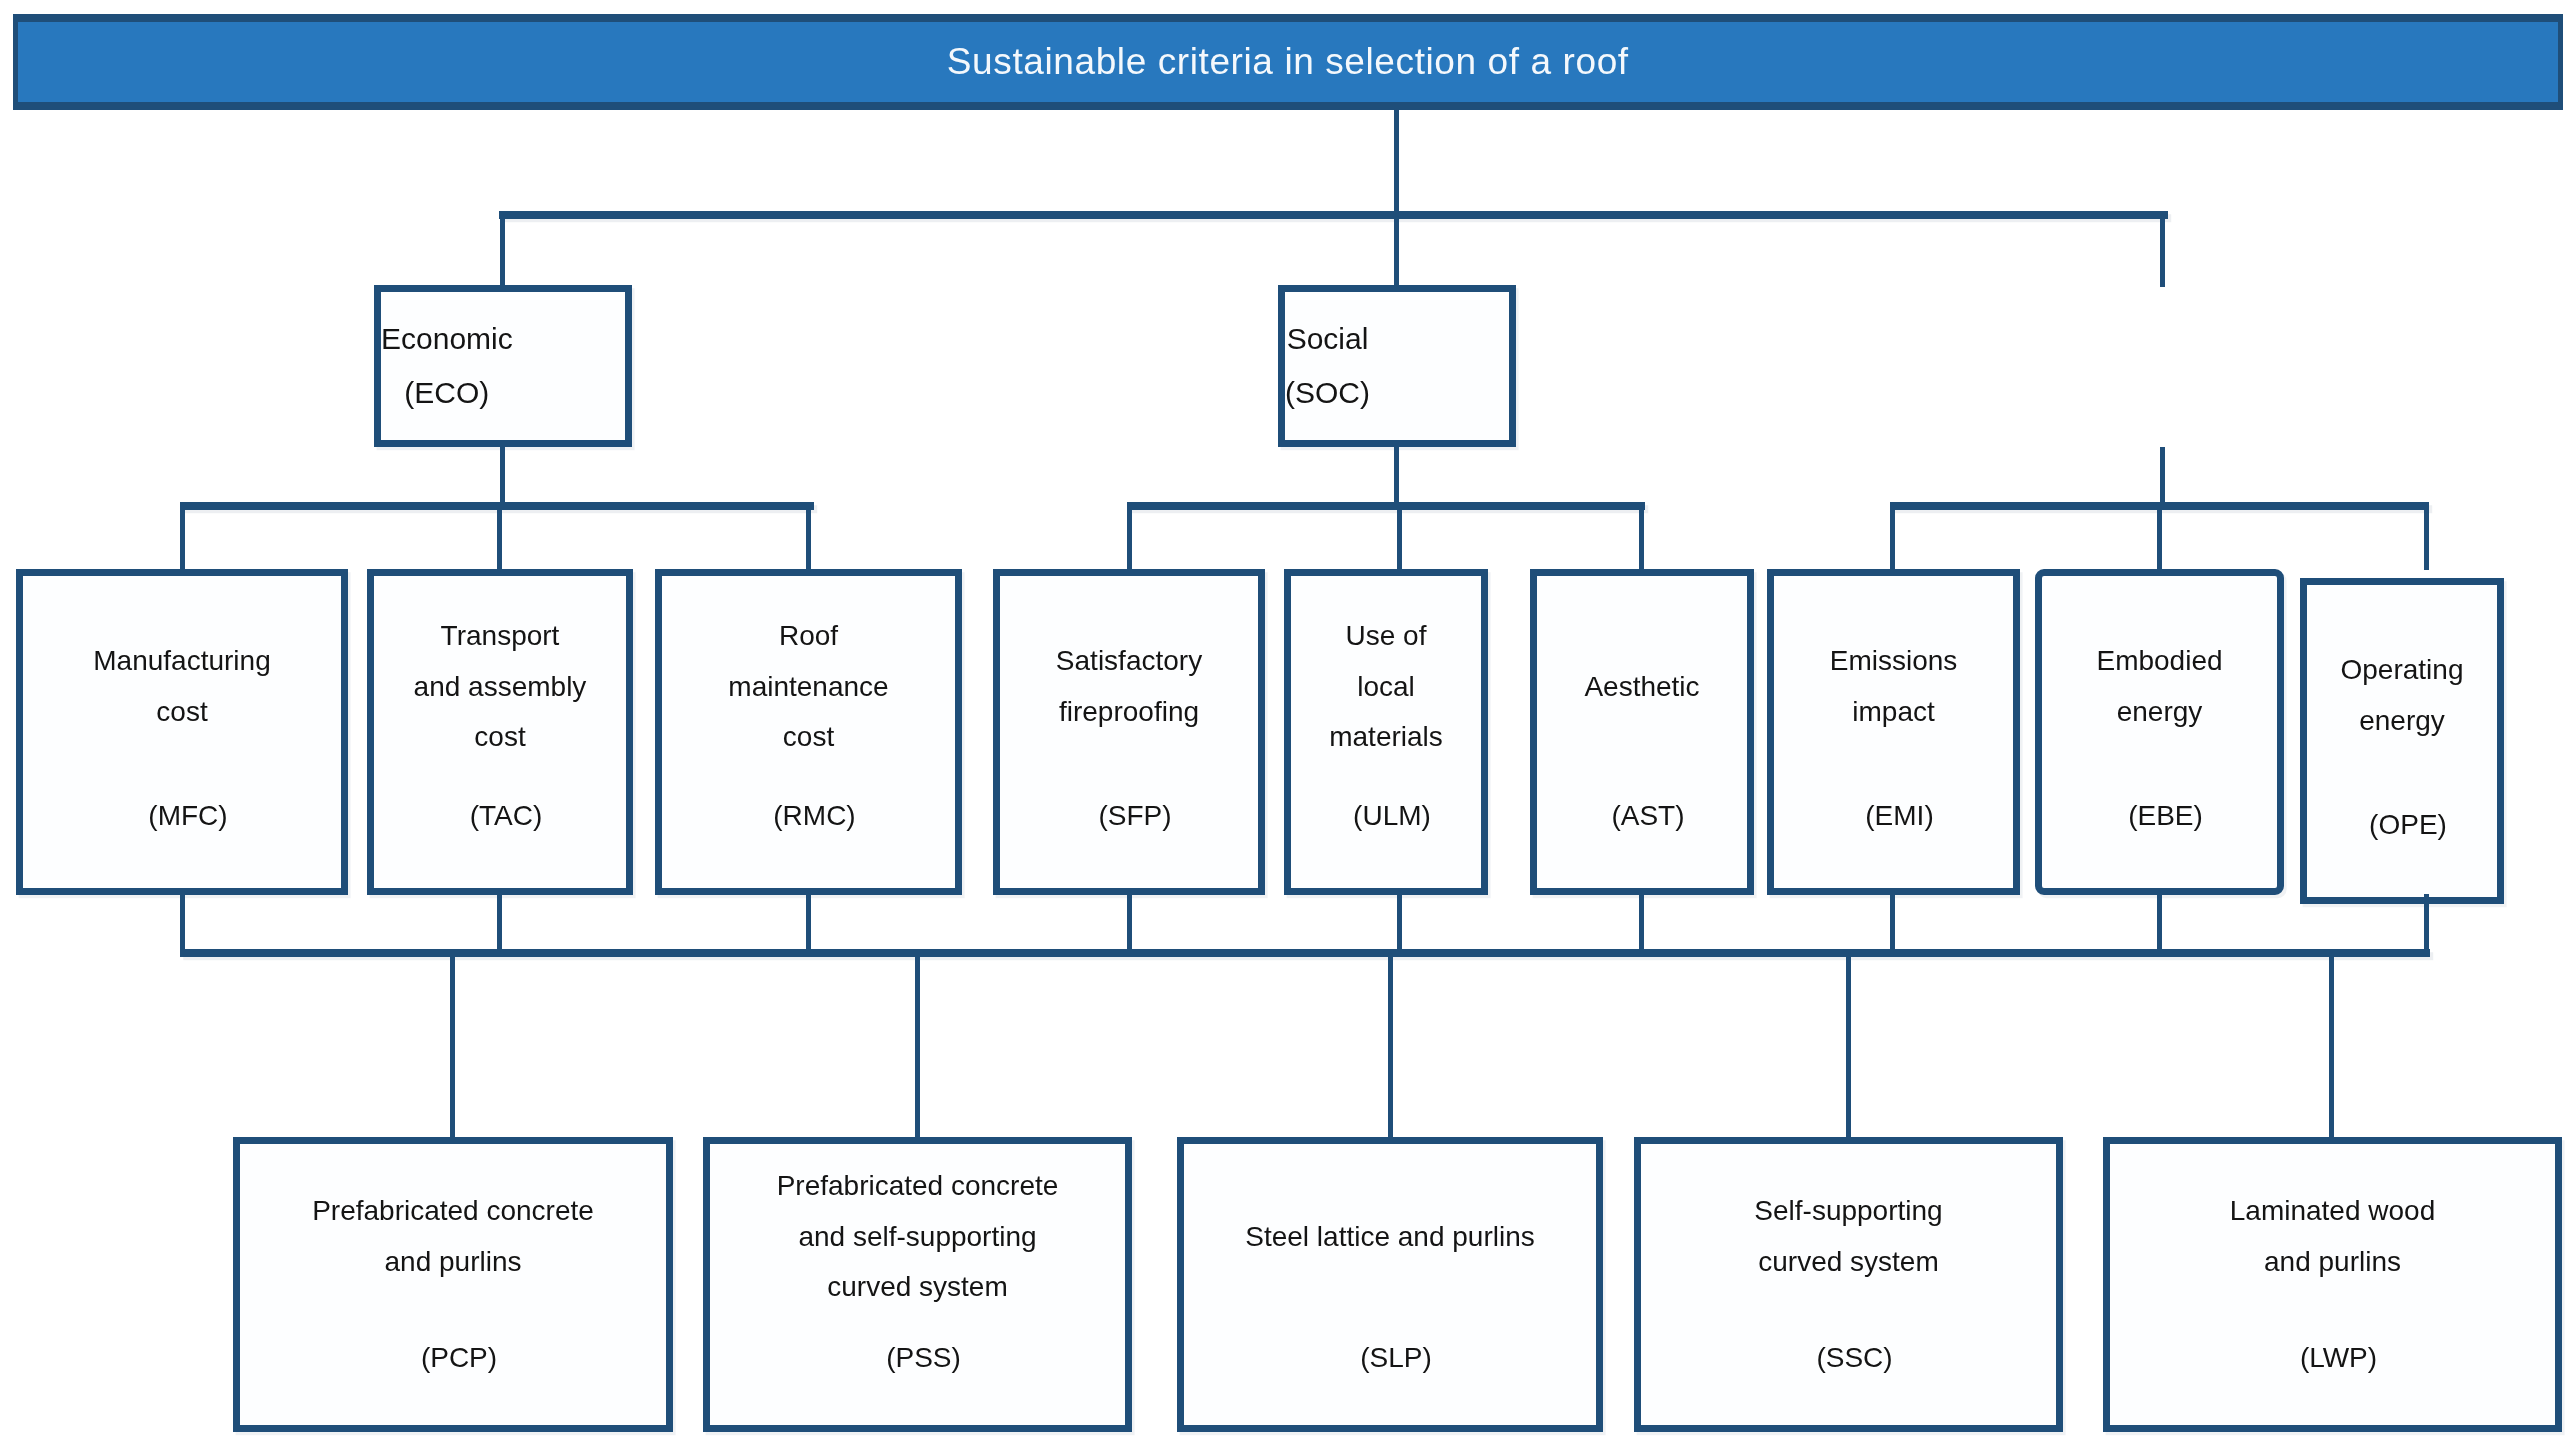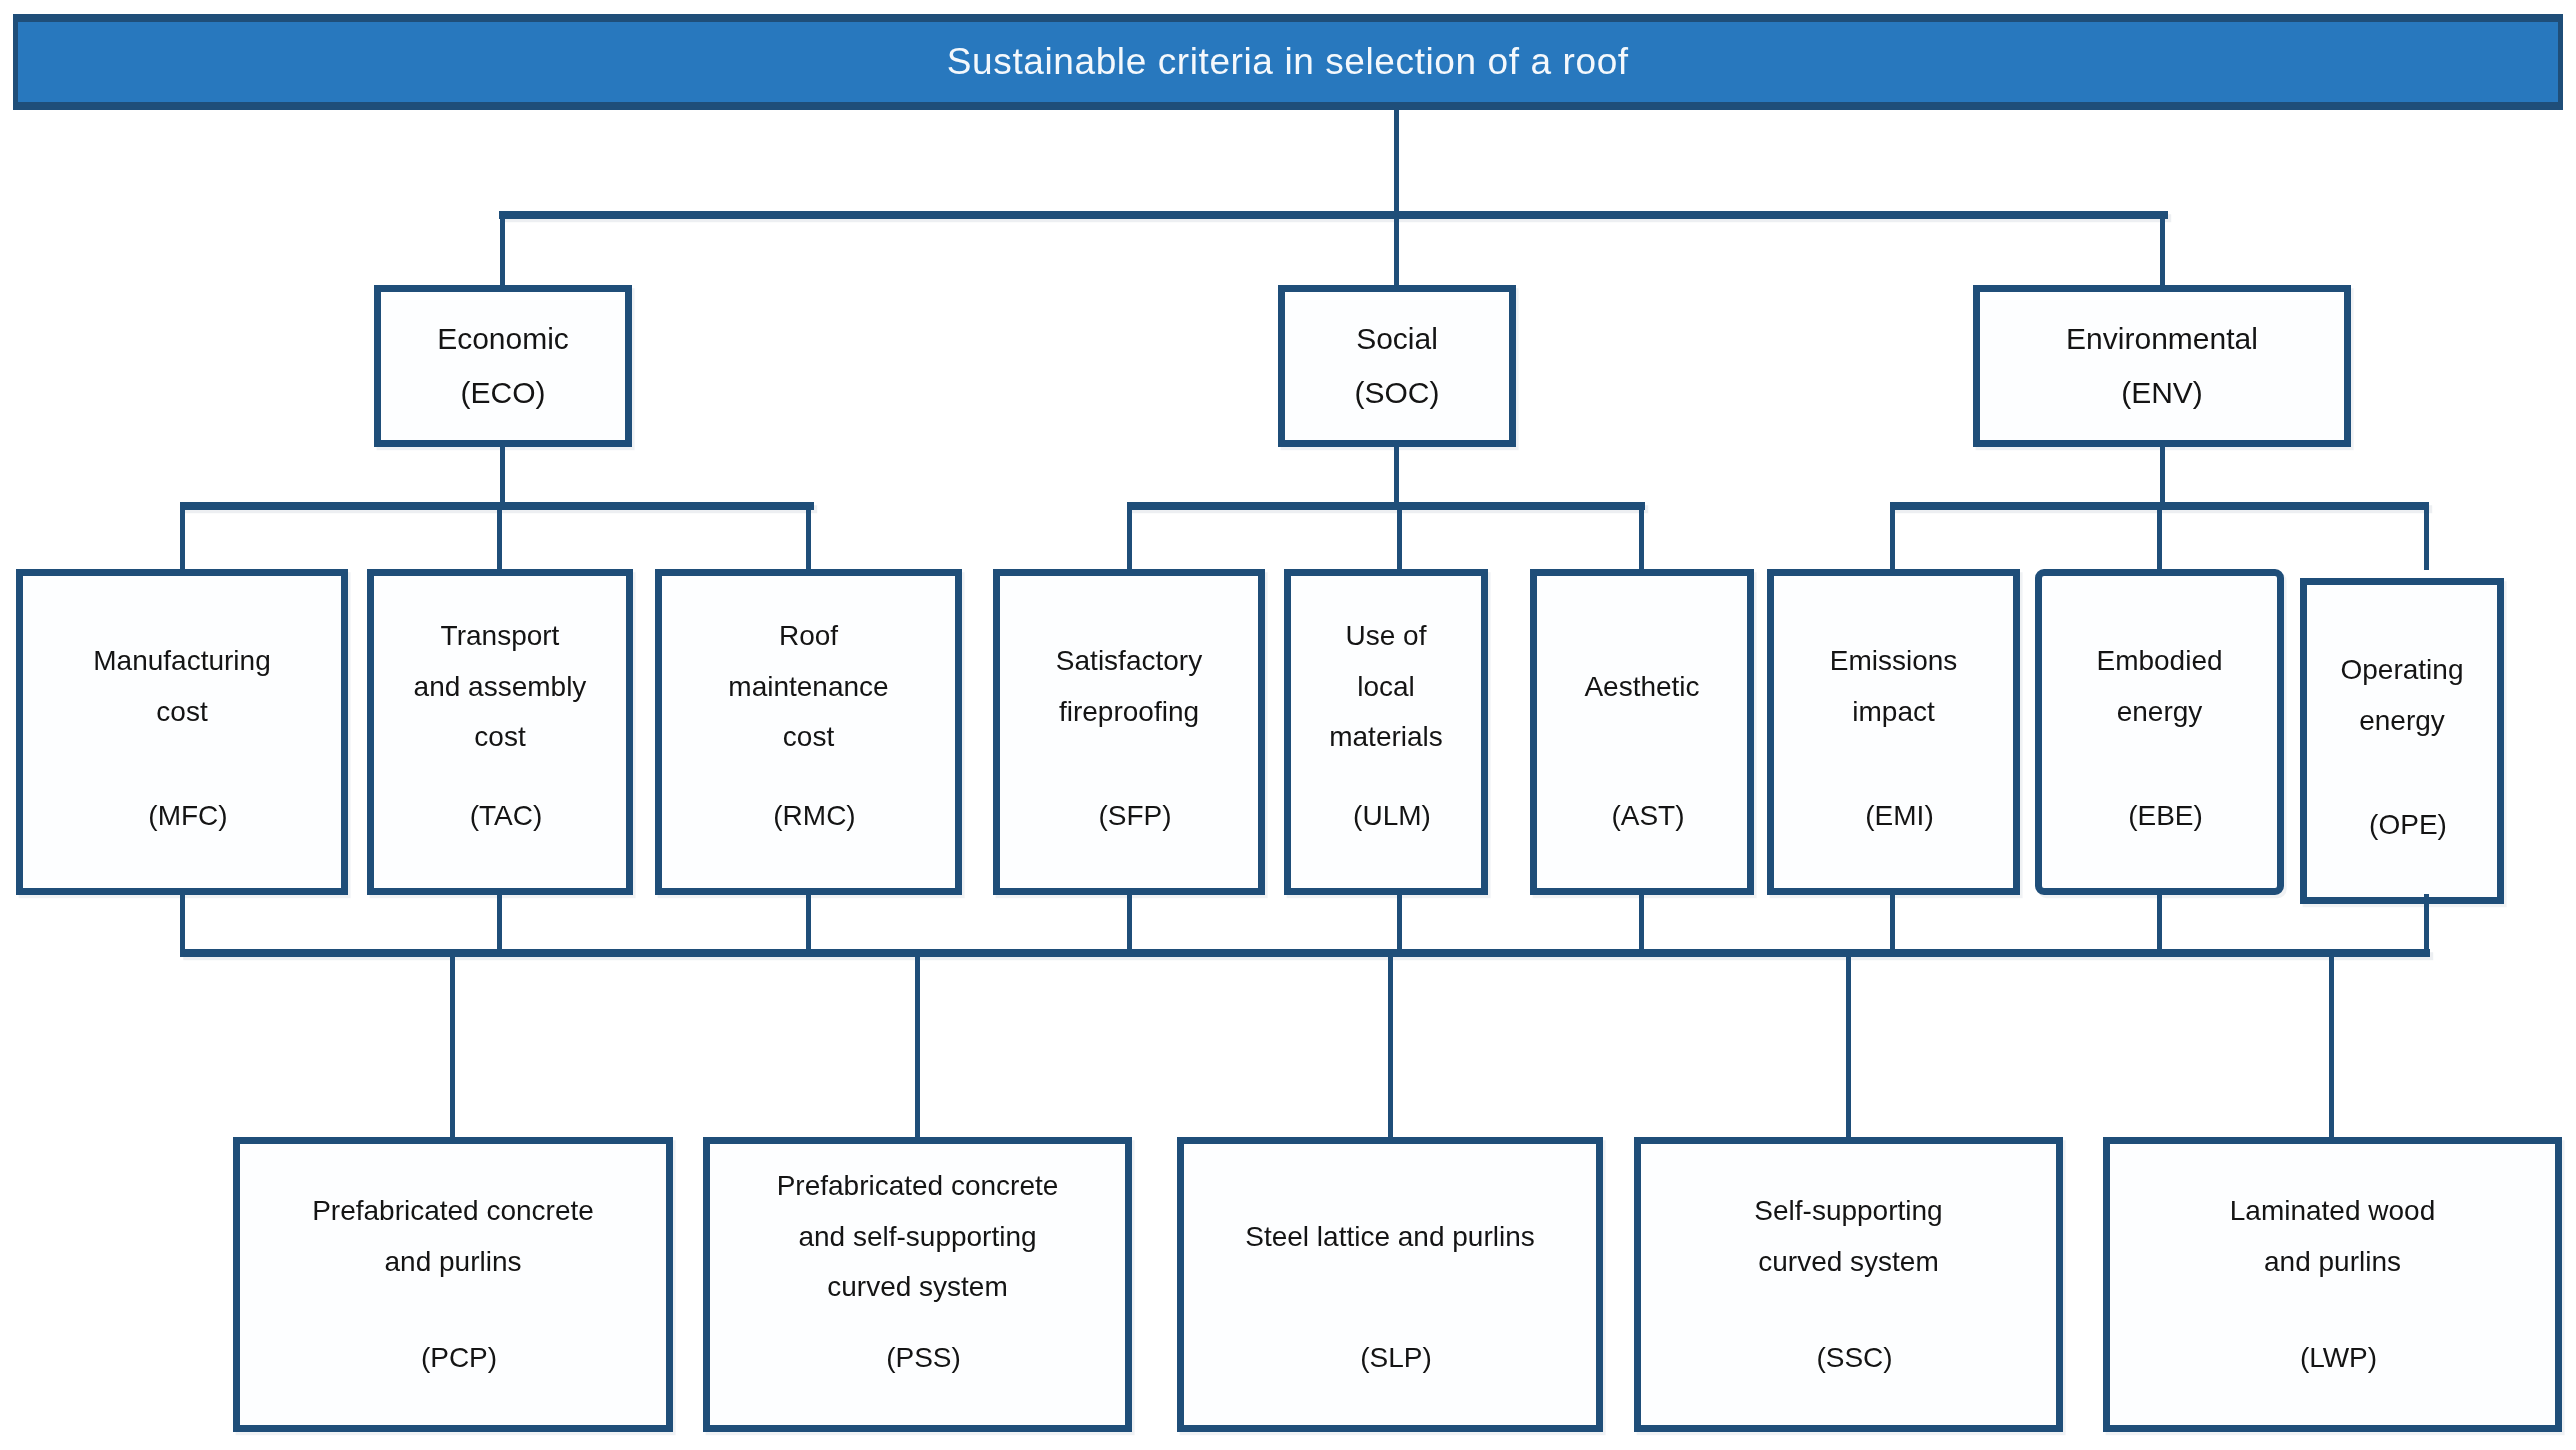--- a/index.html
+++ b/index.html
@@ -34,21 +34,21 @@
     box-sizing:border-box;
     background:var(--title-fill);
     border:5.1px solid var(--line);
     border-top-width:8.3px;border-bottom-width:8.3px;
     display:flex;align-items:center;justify-content:center;
   }
   .titlebar .t{
     color:var(--title-text);
     font-size:37px;letter-spacing:0.6px;
   }
-  .cat{height:162px;border-width:7.7px;display:flex;align-items:center;justify-content:center;}
+  .cat{height:162px;border-width:7.7px;display:flex;align-items:center;}
   .cat .inner{display:flex;flex-direction:column;align-items:center;justify-content:center;
     font-size:30px;line-height:1.8;text-align:center;}
   .crit{height:326px;}
   .alt{height:295px;}
   .name{
     position:absolute;left:3.8px;right:3.8px;top:8%;height:55%;
     display:flex;flex-direction:column;align-items:center;justify-content:center;
     font-size:28px;line-height:1.8;text-align:center;
   }
   .code{
@@ -78,26 +78,20 @@
   <div class="box cat" style="left:374px;top:285px;width:258px;">
     <div class="inner">
       <div>Economic</div>
       <div>(ECO)</div>
     </div>
   </div>
   <div class="box cat" style="left:1278px;top:285px;width:238px;">
     <div class="inner">
       <div>Social</div>
       <div>(SOC)</div>
-    </div>
-  </div>
-  <div class="box cat" style="left:1973px;top:285px;width:378px;">
-    <div class="inner">
-      <div>Environmental</div>
-      <div>(ENV)</div>
     </div>
   </div>
 
   <div class="ln" style="left:500px;top:447px;width:5.1px;height:59px;"></div>
   <div class="ln" style="left:1394px;top:447px;width:5.1px;height:59px;"></div>
   <div class="ln" style="left:2160px;top:447px;width:5.1px;height:59px;"></div>
   <div class="ln bus" style="left:180px;top:502px;width:634px;height:7.7px;"></div>
   <div class="ln bus" style="left:1127px;top:502px;width:518px;height:7.7px;"></div>
   <div class="ln bus" style="left:1890px;top:502px;width:539px;height:7.7px;"></div>
   <div class="ln" style="left:180px;top:502px;width:5.1px;height:68px;"></div>

